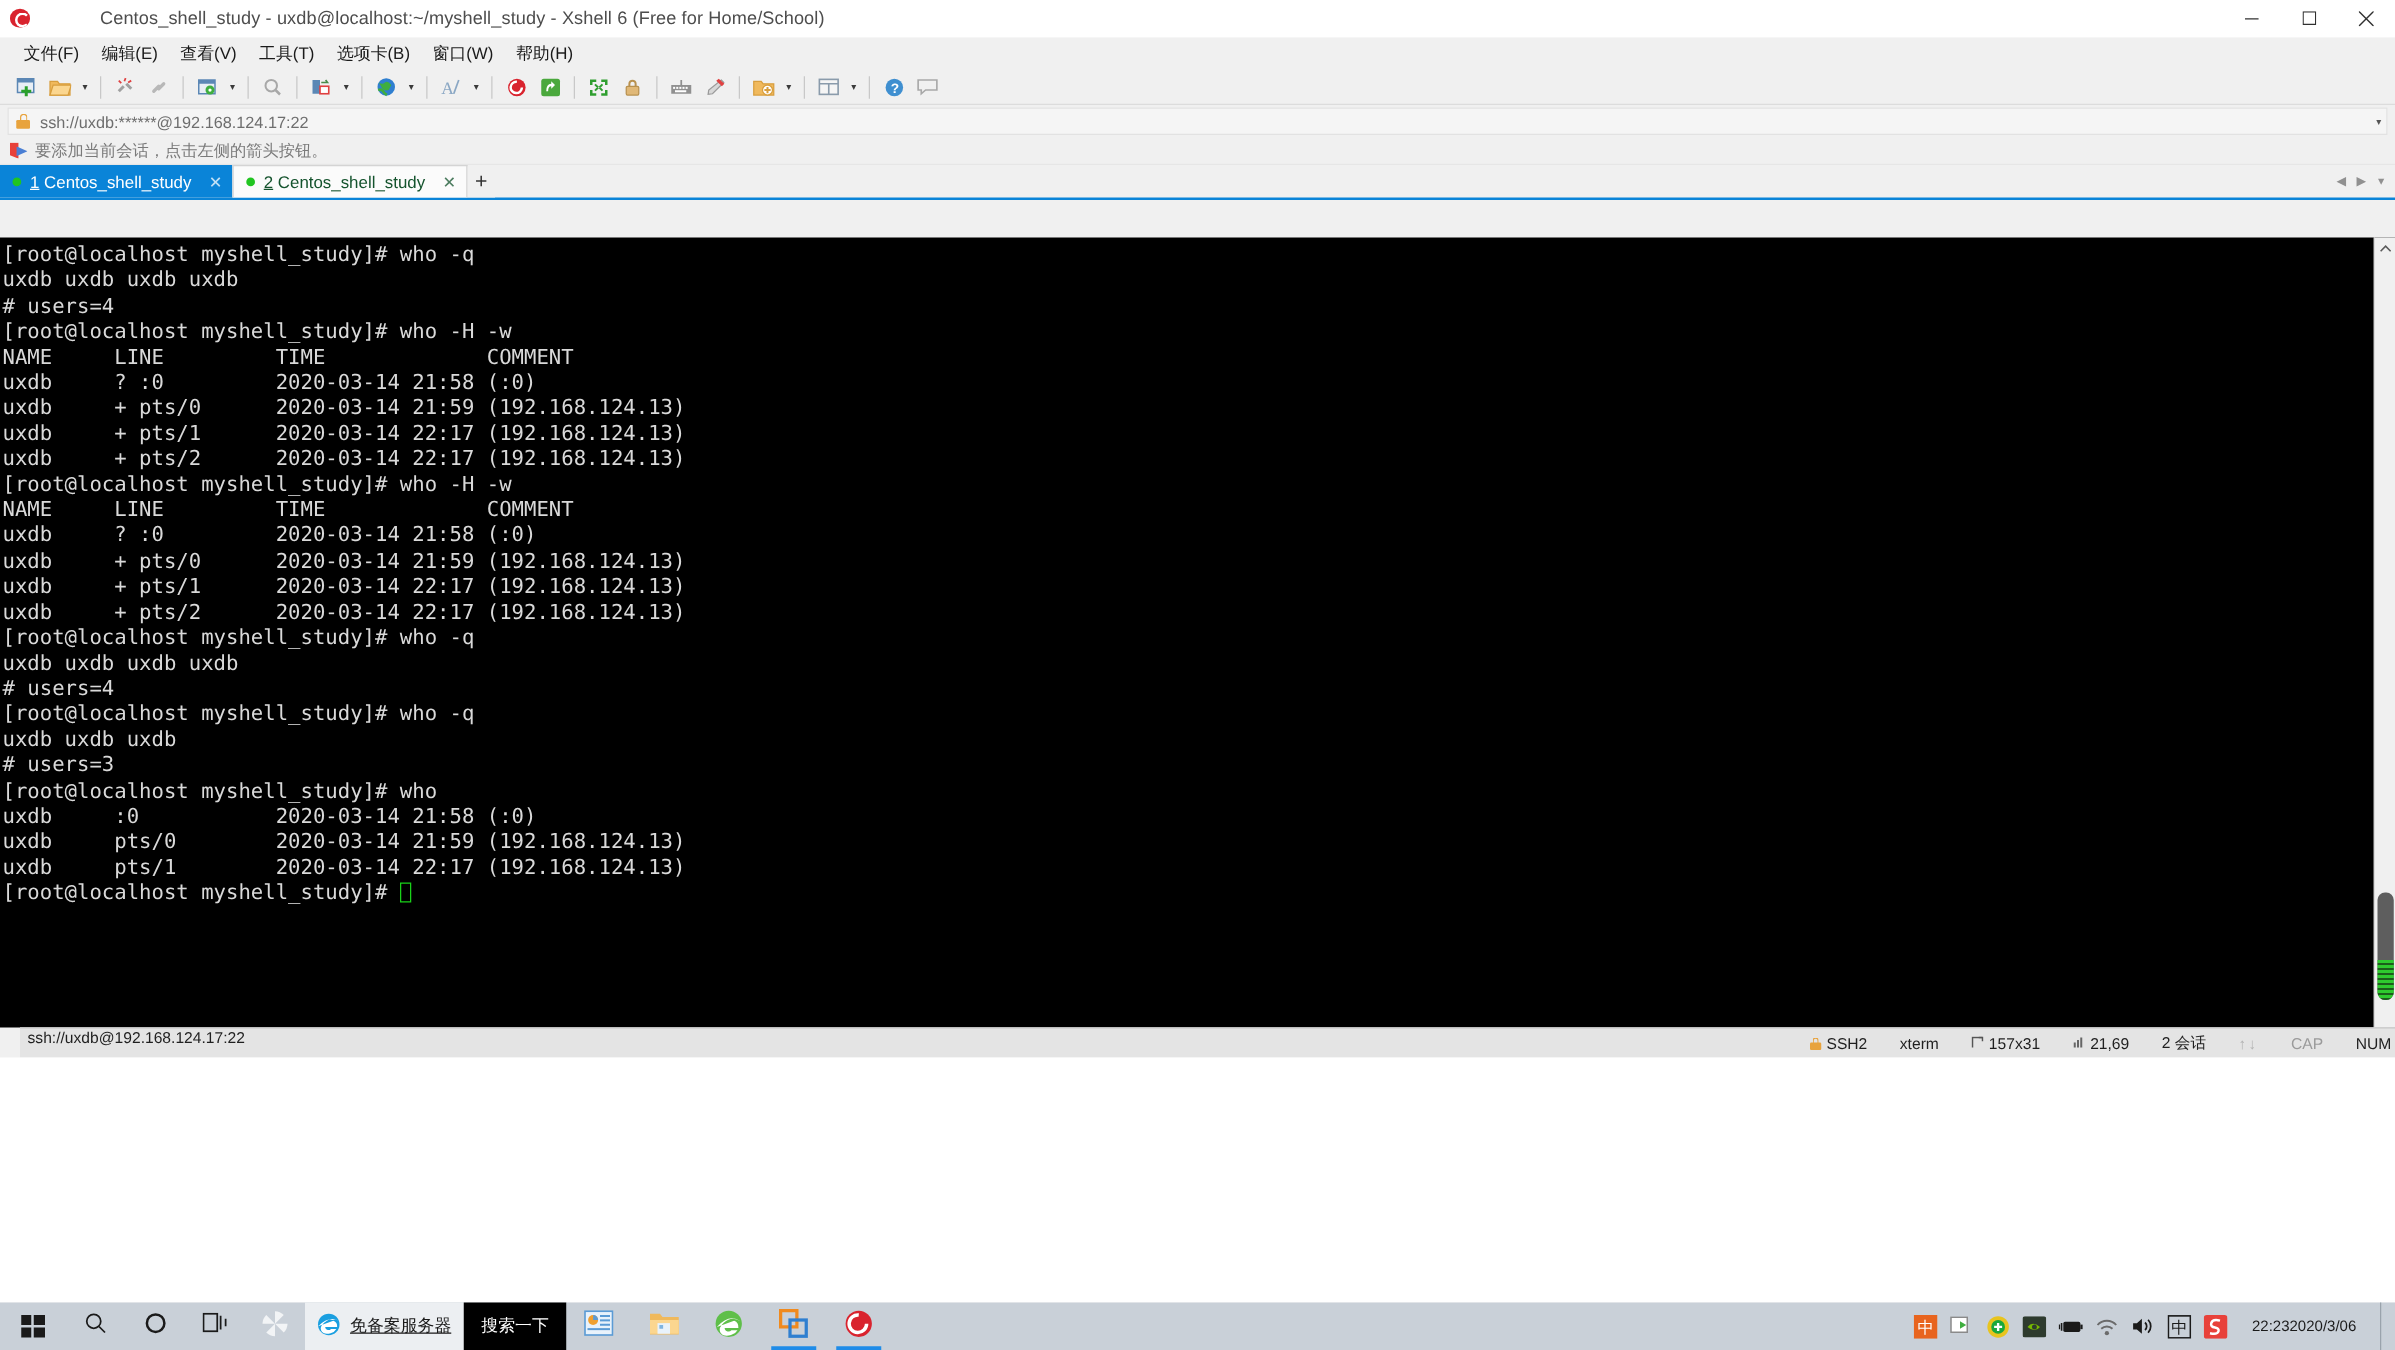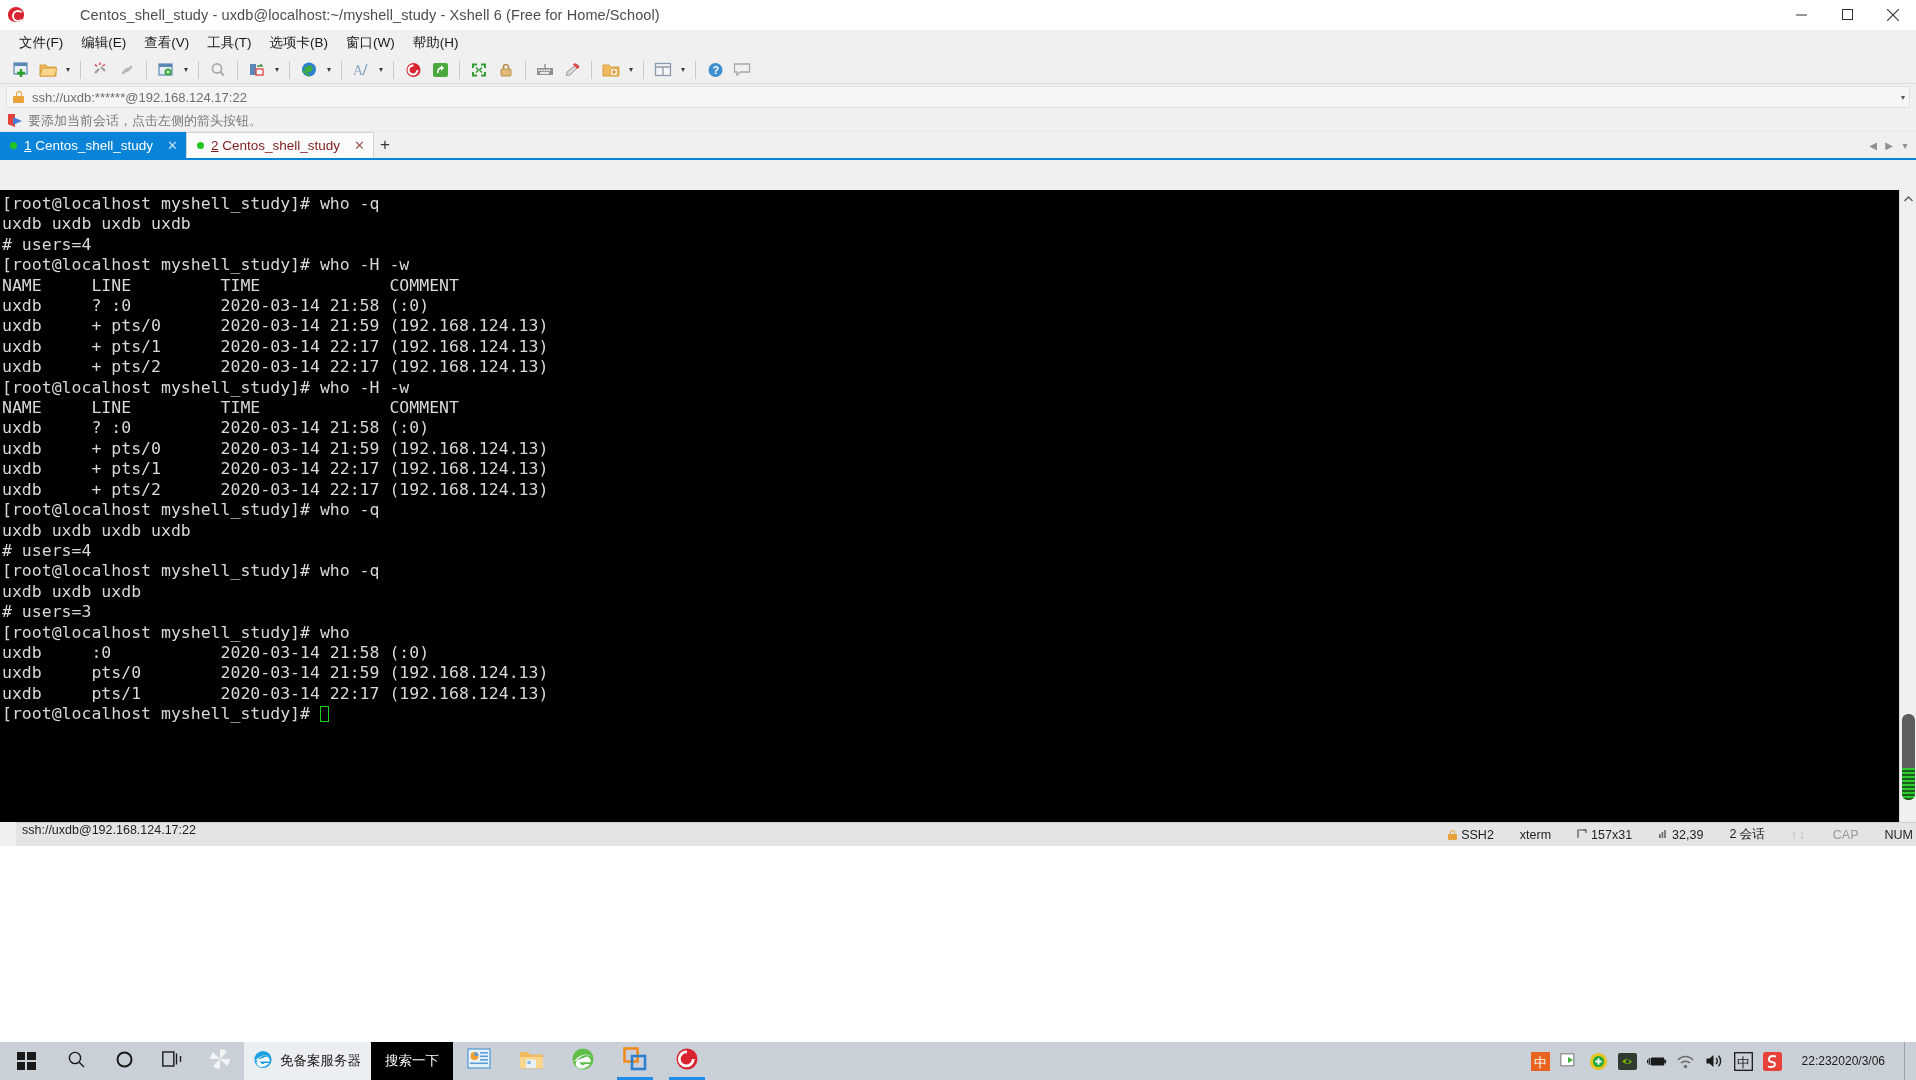--- a/index.html
+++ b/index.html
@@ -124,21 +124,21 @@
     display: flex; align-items: flex-end; position: relative;
     border-bottom: 2px solid #0a84d8;
   }
   .tab {
     height: 26px; display: flex; align-items: center;
     padding: 0 8px 0 10px; font-size: 13.5px;
     min-width: 150px; position: relative;
   }
   .tab.active { background: #0a84d8; color: #ffffff; }
   .tab.inactive {
-    background: #fbfbfb; color: #7f1d1d;
+    background: #fbfbfb; color: #14532d;
     border: 1px solid #d4d4d4; border-bottom: none;
   }
   .tab .dot {
     width: 7px; height: 7px; border-radius: 50%;
     background: #21c521; margin-right: 7px; flex: 0 0 auto;
   }
   .tab .tab-label { white-space: nowrap; }
   .tab .tab-label .num { text-decoration: underline; }
   .tab .tab-close {
     margin-left: auto; padding-left: 14px;
@@ -252,21 +252,21 @@
   .win-logo {
     width: 19px; height: 18px;
     display: grid; grid-template-columns: 1fr 1fr; grid-template-rows: 1fr 1fr;
     gap: 2px;
   }
   .win-logo i { background: #1a1a1a; display:block; }
   .search-pill {
     height: 38px; background: #eceff2; display: flex; align-items: center;
     padding: 0 0 0 8px; min-width: 200px;
   }
-  .search-pill .label { font-size: 13.5px; color: #1a1a1a; margin-left: 6px; }
+  .search-pill .label { font-size: 13.5px; color: #1a1a1a; margin-left: 6px; text-decoration: underline; }
   .search-go {
     height: 38px; background: #000000; color: #fff;
     display: flex; align-items: center; padding: 0 14px;
     font-size: 13.5px; margin-left: 10px;
   }
   .wb-app { width: 52px; height: 38px; display:flex; align-items:center; justify-content:center; position: relative;}
   .wb-app.running::after {
     content: ""; position: absolute; bottom: 0; left: 8px; right: 8px;
     height: 3px; background: #1f8ce8;
   }
@@ -572,21 +572,21 @@
         <span>157x31</span>
       </div>
       <div class="sb-cell">
         <span>
           <svg width="10" height="10" viewBox="0 0 10 10">
               <rect x="1" y="5" width="1.6" height="4" fill="#666"></rect>
               <rect x="3.6" y="3" width="1.6" height="6" fill="#666"></rect>
               <rect x="6.2" y="1" width="1.6" height="8" fill="#666"></rect>
             </svg>
         </span>
-        <span>32,39</span>
+        <span>21,69</span>
       </div>
       <div class="sb-cell">2 会话</div>
       <div class="sb-cell arrow-ud">↑↓</div>
       <div class="sb-cell sb-dim">CAP</div>
       <div class="sb-cell">NUM</div>
     </div>
   </div>
 
   <div class="taskbar">
     <div class="tb-desktop"></div>

